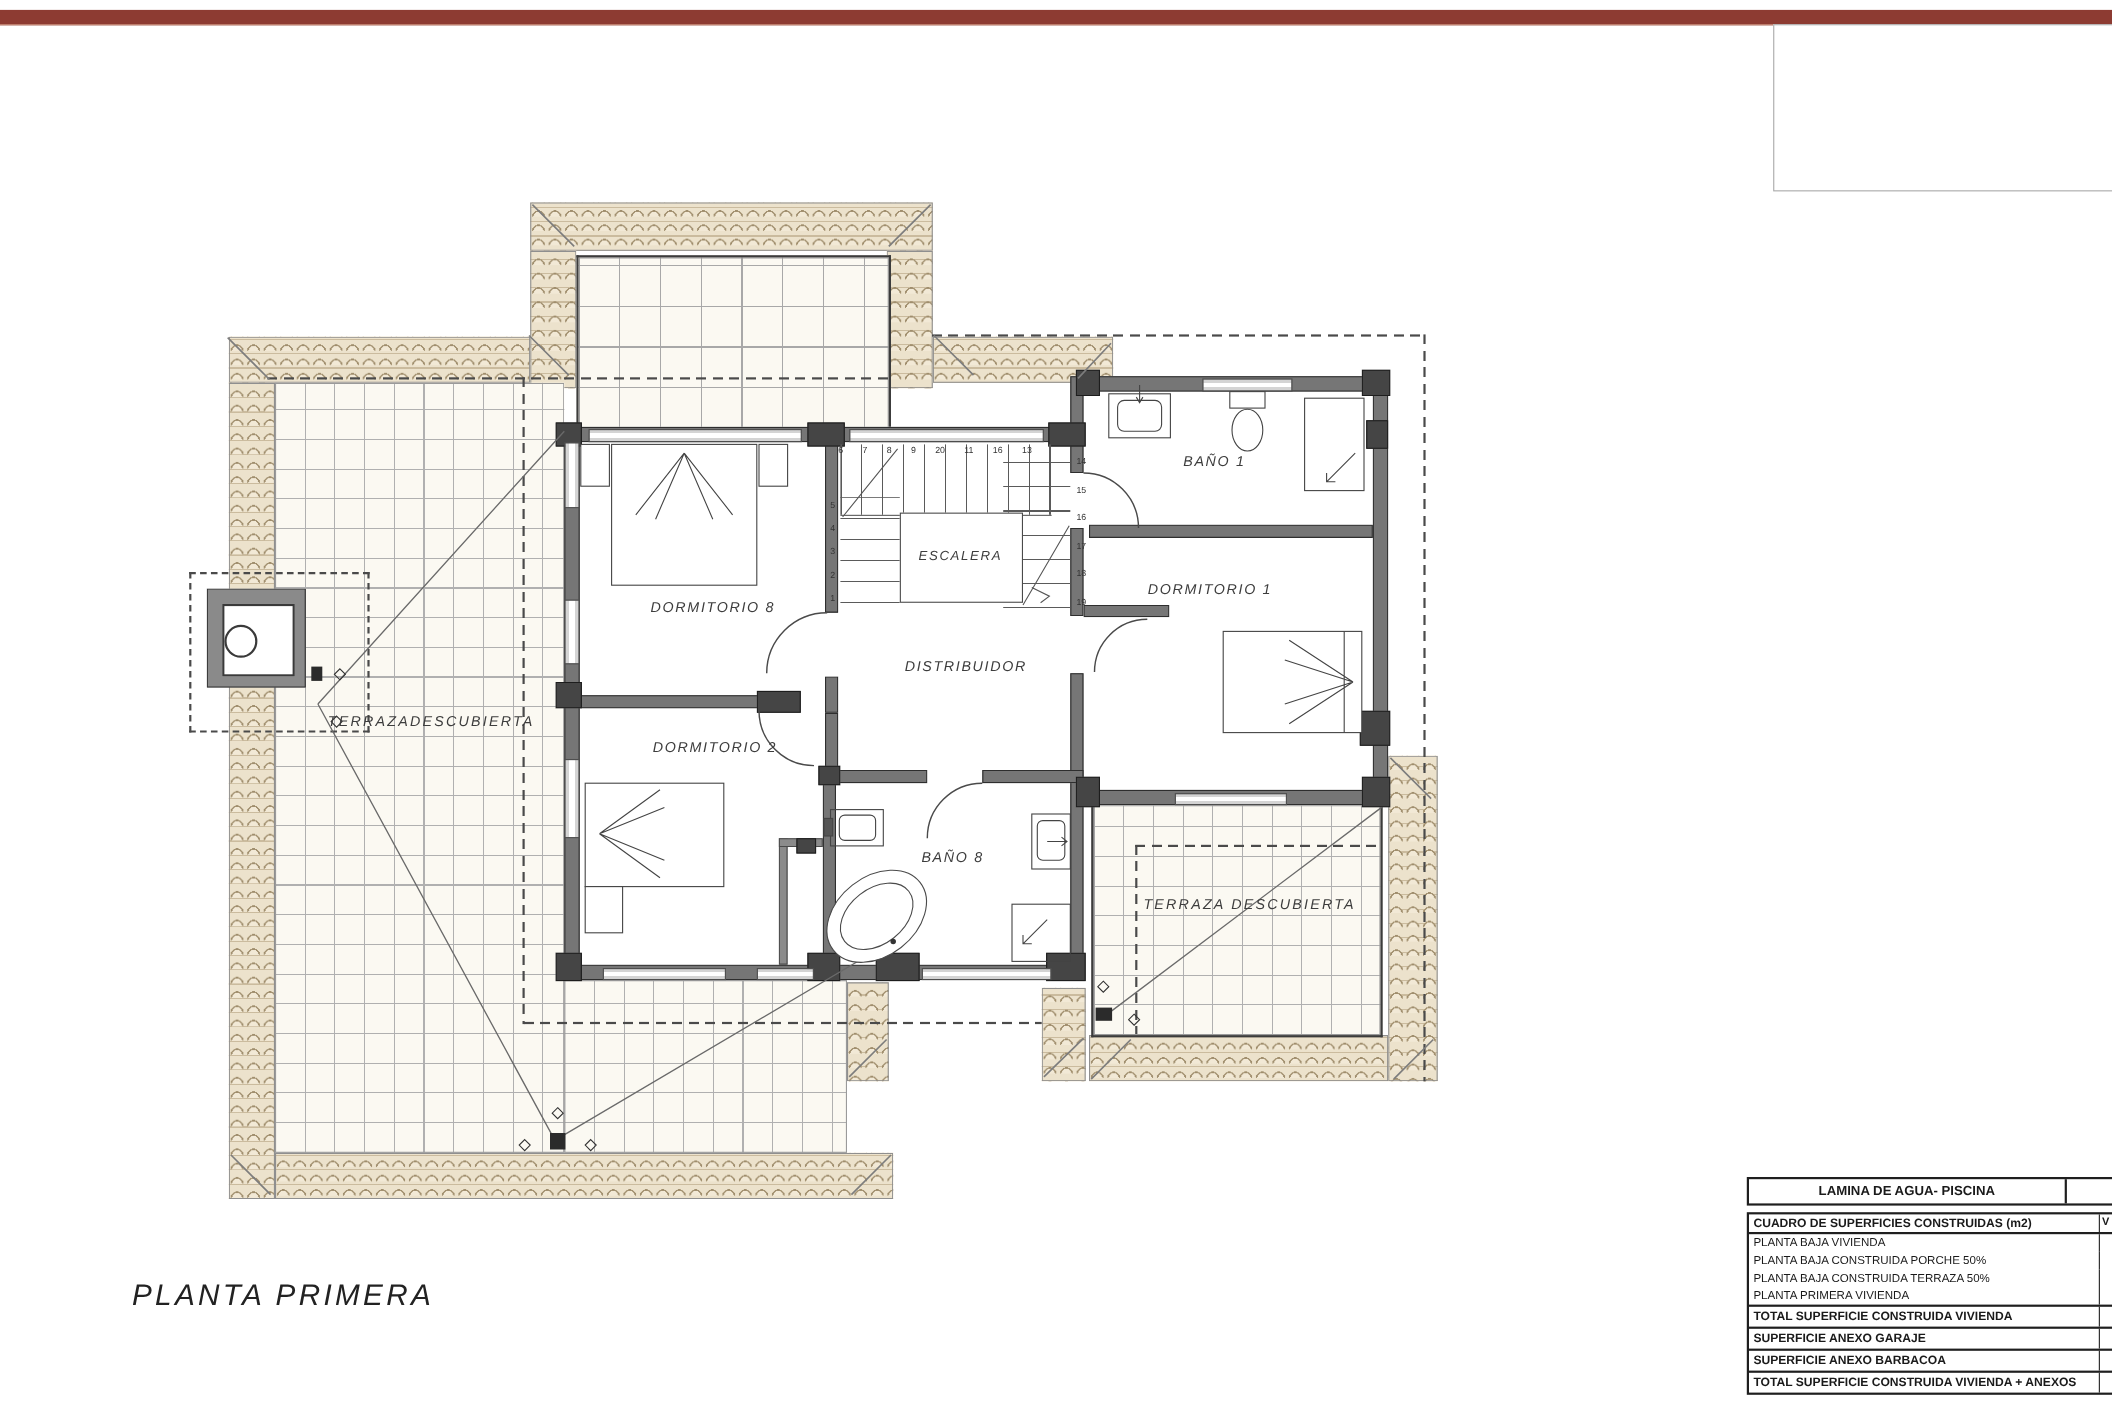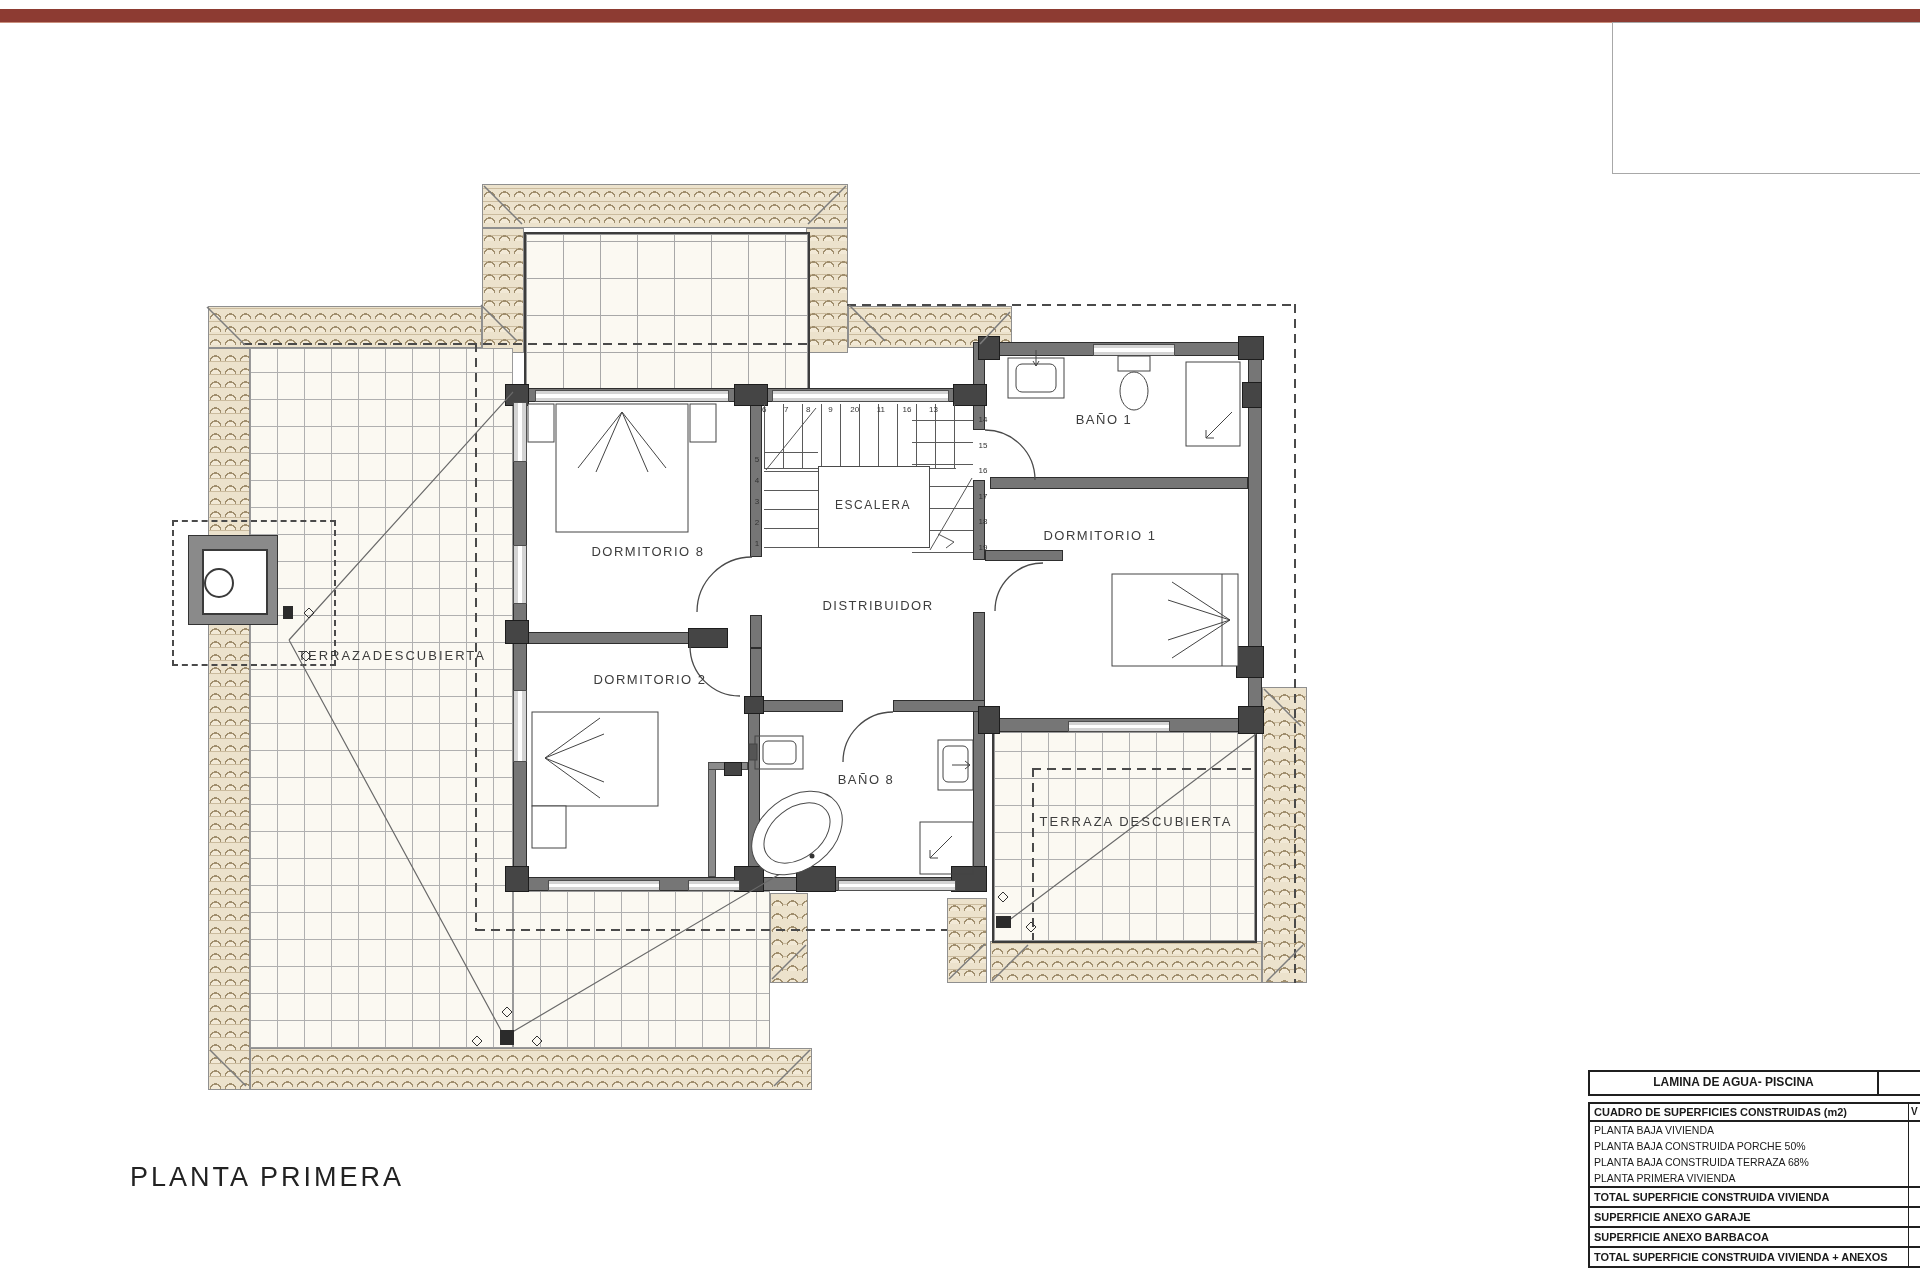--- a/index.html
+++ b/index.html
@@ -27,37 +27,37 @@
   .pier{background:#454545;box-shadow:inset 0 0 0 1px #1d1d1d;}
   .winh{border:1px solid #4f4f4f;background:linear-gradient(180deg,#d4d4d4 0 30%,#ffffff 30% 70%,#d4d4d4 70%);}
   .winv{border:1px solid #4f4f4f;background:linear-gradient(90deg,#d4d4d4 0 30%,#ffffff 30% 70%,#d4d4d4 70%);}
   .dashh{height:2px;background:repeating-linear-gradient(90deg,#4a4a4a 0 9px,rgba(0,0,0,0) 9px 15px);}
   .dashv{width:2px;background:repeating-linear-gradient(180deg,#4a4a4a 0 9px,rgba(0,0,0,0) 9px 15px);}
   .white{background:#fff;}
   .flightv{background:repeating-linear-gradient(90deg,#5a5a5a 0 1px,rgba(0,0,0,0) 1px 19px);}
   .flighth{background:repeating-linear-gradient(180deg,#5a5a5a 0 1px,rgba(0,0,0,0) 1px 19px);}
   .flighth22{background:repeating-linear-gradient(180deg,#5a5a5a 0 1px,rgba(0,0,0,0) 1px 22px);}
   .rlabel{position:absolute;transform:translateX(-50%);font-size:13px;letter-spacing:1.5px;
-          color:#3d3d3d;white-space:nowrap;}
+          color:#3d3d3d;white-space:nowrap;font-style:italic;}
   .numrow{display:flex;justify-content:space-between;font-size:8px;color:#333;}
   .numcol{display:flex;flex-direction:column;justify-content:space-between;font-size:8px;color:#333;text-align:center;}
   .numrow span,.numcol span{line-height:1;}
   
   .tbl{position:absolute;border:2px solid #1f1f1f;background:#fff;color:#1a1a1a;}
   .prow{display:flex;height:100%;}
   .prow .lbl{width:287px;text-align:center;font-weight:bold;font-size:12px;line-height:20px;}
   .prow .val{flex:1;border-left:2px solid #1f1f1f;}
   .arow{display:flex;align-items:center;}
   .arow .lbl{flex:1;padding-left:4px;overflow:hidden;white-space:nowrap;}
   .arow .val{width:15px;align-self:stretch;border-left:1.5px solid #1f1f1f;font-weight:bold;
              font-size:10px;line-height:16px;padding-left:2px;}
   .hdr{height:16px;font-weight:bold;font-size:11px;border-bottom:2px solid #1f1f1f;}
   .plain{height:16px;font-size:10.5px;}
   .tot{height:18px;font-weight:bold;font-size:11px;border-top:2px solid #1f1f1f;}
-  #plan-title{position:absolute;left:130px;top:1162px;font-size:27px;letter-spacing:3px;color:#222;}
+  #plan-title{position:absolute;left:120px;top:1162px;font-size:27px;letter-spacing:3px;color:#222;font-style:italic;}
 </style>
 </head>
 <body>
 
 <div id="page">
 
   <div class="abs" style="left:0;top:9px;width:1920px;height:13px;background:#8d3b32;border-bottom:1px solid #c98f7d;"></div>
   <div class="abs" style="left:1612px;top:22px;width:307px;height:150px;border:1px solid #a8a8a8;background:#fff;"></div>
 
   <div class="abs tile" style="left:482px;top:184px;width:366px;height:44px;"></div>
@@ -278,21 +278,21 @@
     </div>
     <div class="arow plain">
       <div class="lbl">PLANTA BAJA VIVIENDA</div>
       <div class="val"></div>
     </div>
     <div class="arow plain">
       <div class="lbl">PLANTA BAJA CONSTRUIDA PORCHE 50%</div>
       <div class="val"></div>
     </div>
     <div class="arow plain">
-      <div class="lbl">PLANTA BAJA CONSTRUIDA TERRAZA 68%</div>
+      <div class="lbl">PLANTA BAJA CONSTRUIDA TERRAZA 50%</div>
       <div class="val"></div>
     </div>
     <div class="arow plain">
       <div class="lbl">PLANTA PRIMERA VIVIENDA</div>
       <div class="val"></div>
     </div>
     <div class="arow tot">
       <div class="lbl">TOTAL SUPERFICIE CONSTRUIDA VIVIENDA</div>
       <div class="val"></div>
     </div>

